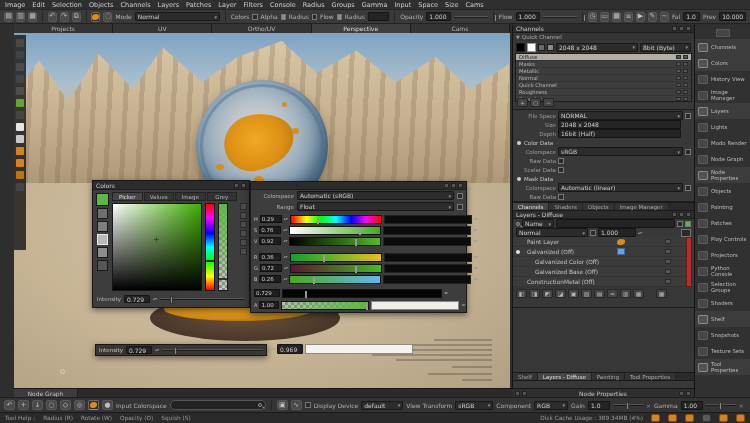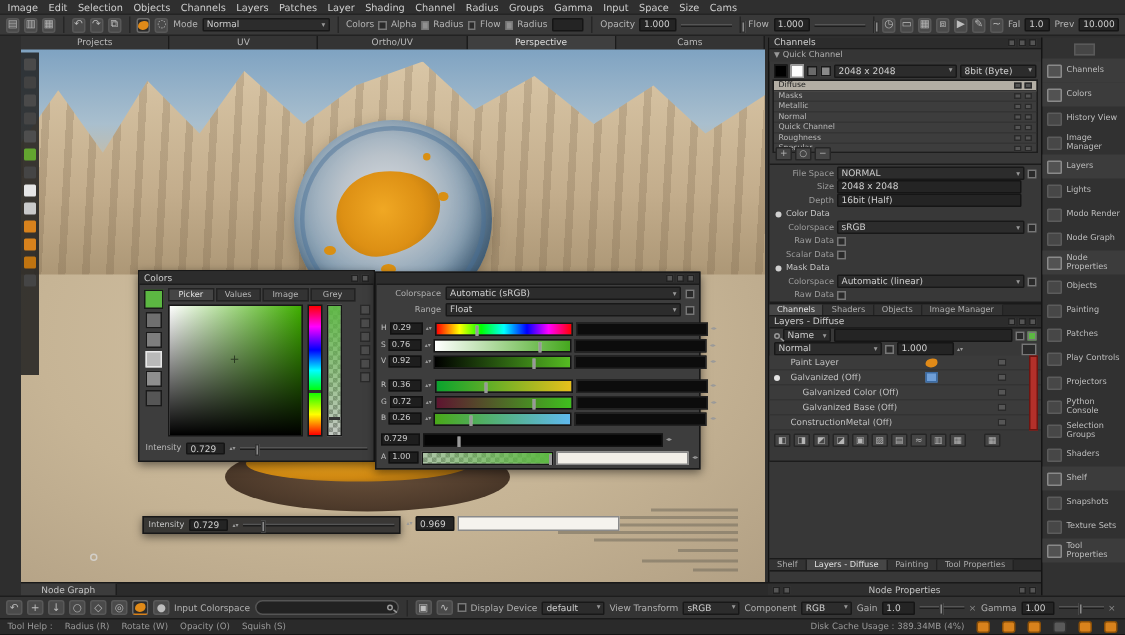--- a/index.html
+++ b/index.html
@@ -150,22 +150,22 @@
 
   <div class="menubar r">
     <span>Image</span>
     <span>Edit</span>
     <span>Selection</span>
     <span>Objects</span>
     <span>Channels</span>
     <span>Layers</span>
     <span>Patches</span>
     <span>Layer</span>
-    <span>Shading</span>
-    <span>Channel</span>
+    <span>Filters</span>
+    <span>Console</span>
     <span>Radius</span>
     <span>Groups</span>
     <span>Gamma</span>
     <span>Input</span>
     <span>Space</span>
     <span>Size</span>
     <span>Cams</span>
   </div>
 
   <div class="toolbar r">

